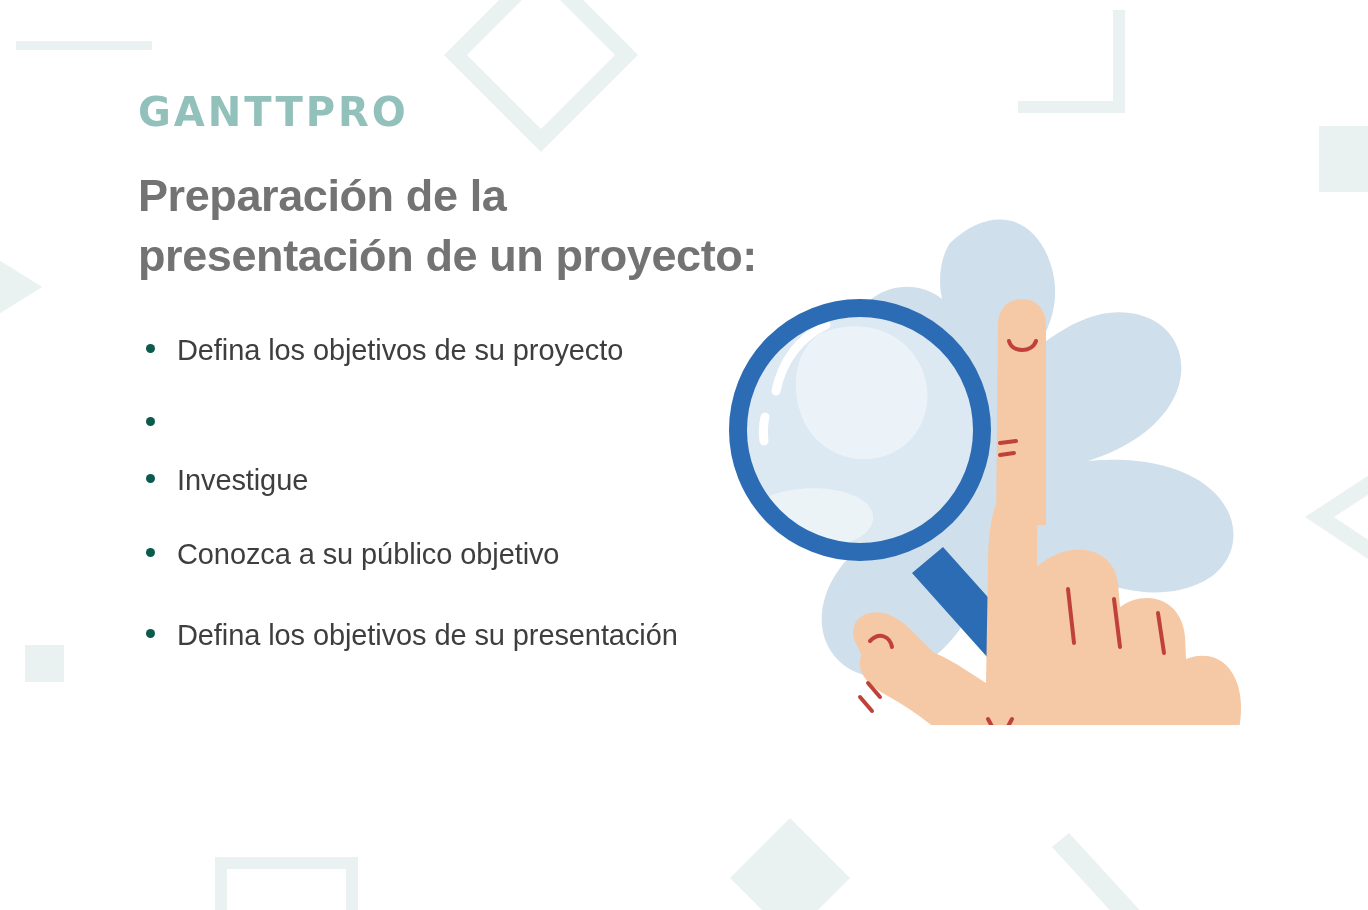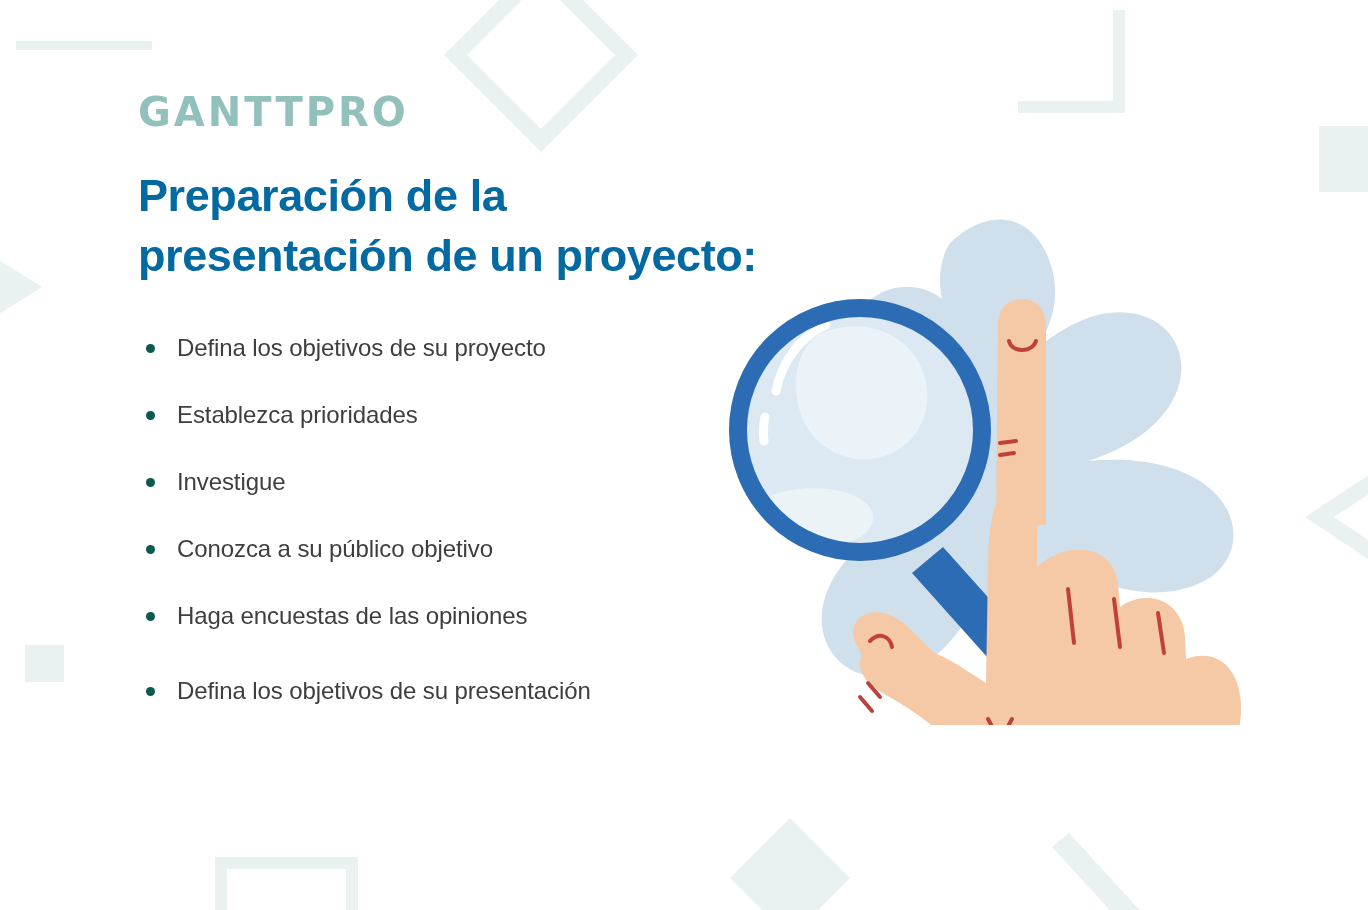--- a/index.html
+++ b/index.html
@@ -64,21 +64,21 @@
     line-height: 1;
     margin-bottom: 34px;
     white-space: nowrap;
   }
 
   .headline {
     font-family: "Liberation Sans", sans-serif;
     font-size: 45px;
     font-weight: 700;
     line-height: 1.33;
-    color: #0369a1;
+    color: #737373;
     max-width: 640px;
     letter-spacing: -0.4px;
     margin-bottom: 46px;
   }
 
   .bullet-list {
     list-style: none;
     margin-top: 6px;
   }
 
@@ -93,21 +93,21 @@
     flex: 0 0 auto;
     width: 9px;
     height: 9px;
     border-radius: 50%;
     background: #0b5a4e;
     margin: 12px 22px 0 8px;
   }
 
   .bullet-text {
     font-family: "Liberation Sans", sans-serif;
-    font-size: 24px;
+    font-size: 29px;
     font-weight: 400;
     line-height: 1.3;
     color: #3e3e3e;
     letter-spacing: -0.1px;
   }
 </style>
 </head>
 <body>
 
 <div class="slide">
@@ -272,33 +272,28 @@
 
     <h1 class="headline">Preparación de la presentación de un proyecto:</h1>
 
     <ul class="bullet-list">
       <li class="bullet-item">
         <span class="bullet-dot"></span>
         <span class="bullet-text">Defina los objetivos de su proyecto</span>
       </li>
       <li class="bullet-item">
         <span class="bullet-dot"></span>
-        <span class="bullet-text">Establezca prioridades</span>
       </li>
       <li class="bullet-item">
         <span class="bullet-dot"></span>
         <span class="bullet-text">Investigue</span>
       </li>
       <li class="bullet-item">
         <span class="bullet-dot"></span>
         <span class="bullet-text">Conozca a su público objetivo</span>
-      </li>
-      <li class="bullet-item">
-        <span class="bullet-dot"></span>
-        <span class="bullet-text">Haga encuestas de las opiniones</span>
       </li>
       <li class="bullet-item">
         <span class="bullet-dot"></span>
         <span class="bullet-text">Defina los objetivos de su presentación</span>
       </li>
     </ul>
   </div>
 
 </div>
 

